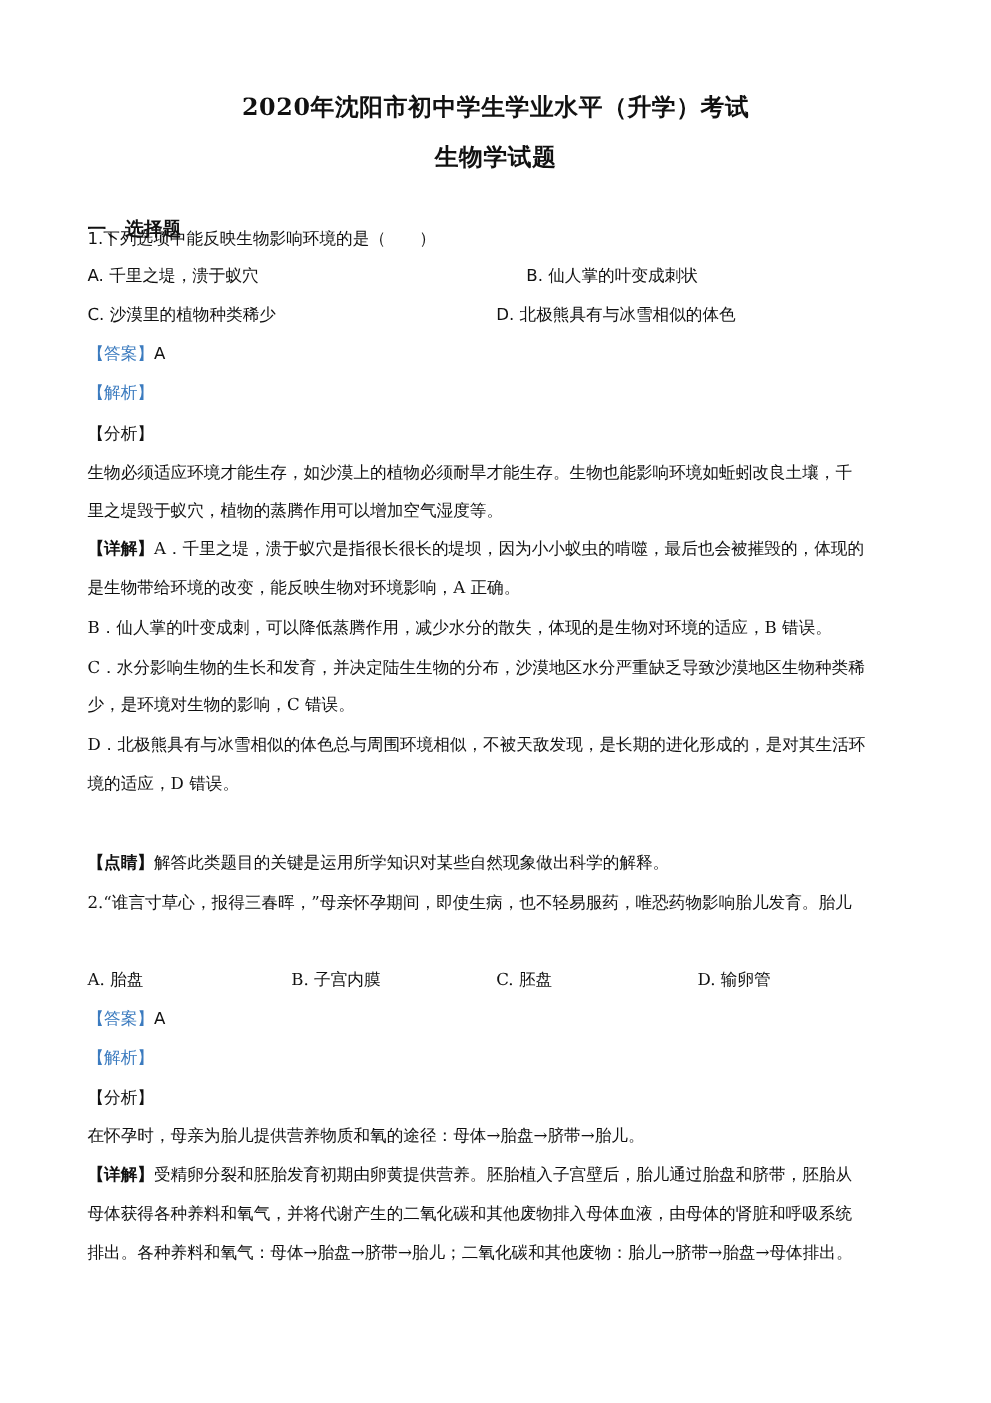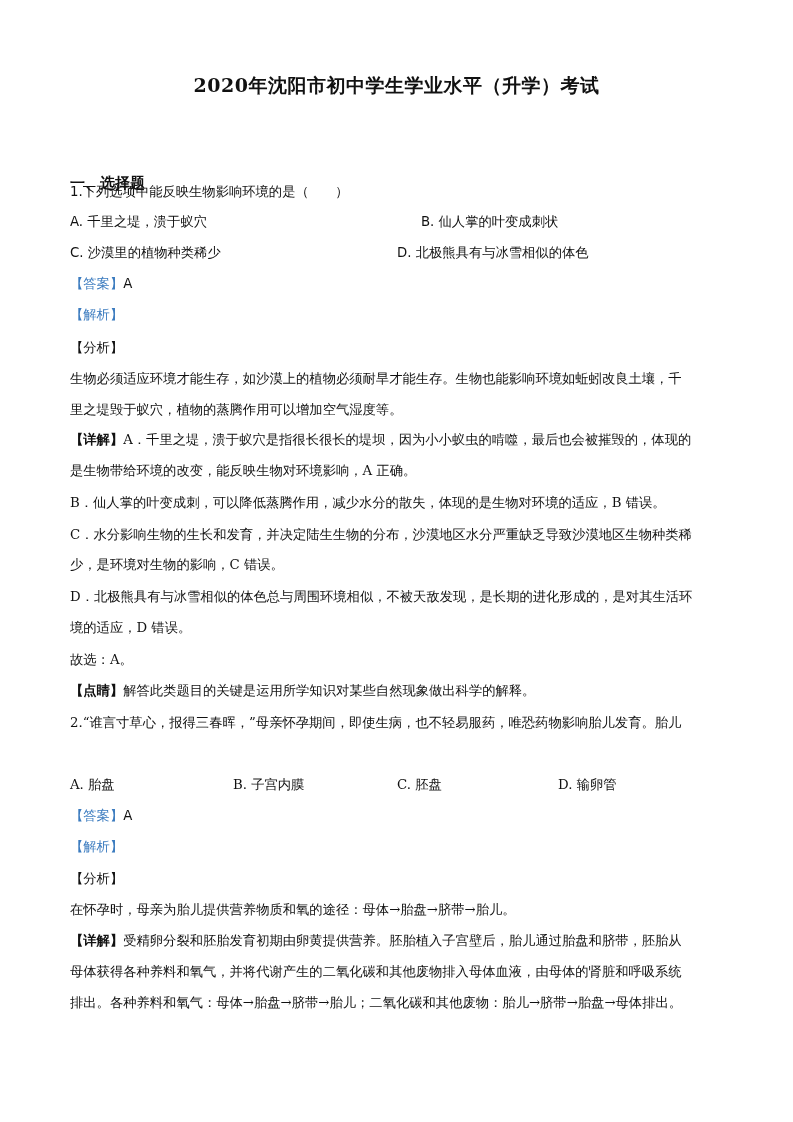--- a/index.html
+++ b/index.html
@@ -16,20 +16,21 @@
     .blue { color: #3b7bbf; }
     .opt { position: absolute; font-size: 13.3px; white-space: nowrap; line-height: 18px; }
     .sans { font-family: "DejaVu Sans", "Liberation Sans", sans-serif; }
     .bk { font-weight: bold; }
   </style>
 </head>
 <body>
 
 <div class="page">
   <div class="title t1">2020年沈阳市初中学生学业水平（升学）考试</div>
+  <div class="title t2">生物学试题</div>
 
   <div class="line sec" style="top:150px;">一、选择题</div>
 
   <div class="line sans" style="top:183px;">1.下列选项中能反映生物影响环境的是（　　）</div>
   <div class="opt sans" style="left:70px; top:213px;">A.  千里之堤，溃于蚁穴</div>
   <div class="opt sans" style="left:397px; top:213px;margin-left:24px;">B.  仙人掌的叶变成刺状</div>
   <div class="opt sans" style="left:70px; top:244px;">C.  沙漠里的植物种类稀少</div>
   <div class="opt sans" style="left:397px; top:244px;">D.  北极熊具有与冰雪相似的体色</div>
 
   <div class="line sans" style="top:275px;">
@@ -42,21 +43,20 @@
 
   <div class="line" style="top:431px;">
     <span class="bk">【详解】</span><span>A．千里之堤，溃于蚁穴是指很长很长的堤坝，因为小小蚁虫的啃噬，最后也会被摧毁的，体现的</span>
   </div>
   <div class="line" style="top:462px;">是生物带给环境的改变，能反映生物对环境影响，A 正确。</div>
   <div class="line" style="top:494px;">B．仙人掌的叶变成刺，可以降低蒸腾作用，减少水分的散失，体现的是生物对环境的适应，B 错误。</div>
   <div class="line" style="top:526px;">C．水分影响生物的生长和发育，并决定陆生生物的分布，沙漠地区水分严重缺乏导致沙漠地区生物种类稀</div>
   <div class="line" style="top:556px;">少，是环境对生物的影响，C 错误。</div>
   <div class="line" style="top:588px;">D．北极熊具有与冰雪相似的体色总与周围环境相似，不被天敌发现，是长期的进化形成的，是对其生活环</div>
   <div class="line" style="top:619px;">境的适应，D 错误。</div>
-  <div class="line" style="top:651px;">故选：A。</div>
 
   <div class="line" style="top:682px;">
     <span class="bk">【点睛】</span><span>解答此类题目的关键是运用所学知识对某些自然现象做出科学的解释。</span>
   </div>
 
   <div class="line" style="top:714px;">2.“谁言寸草心，报得三春晖，”母亲怀孕期间，即使生病，也不轻易服药，唯恐药物影响胎儿发育。胎儿</div>
   <div class="opt" style="left:70px; top:776px;">A.  胎盘</div>
   <div class="opt" style="left:233px; top:776px;">B.  子宫内膜</div>
   <div class="opt" style="left:397px; top:776px;">C.  胚盘</div>
   <div class="opt" style="left:558px; top:776px;">D.  输卵管</div>

